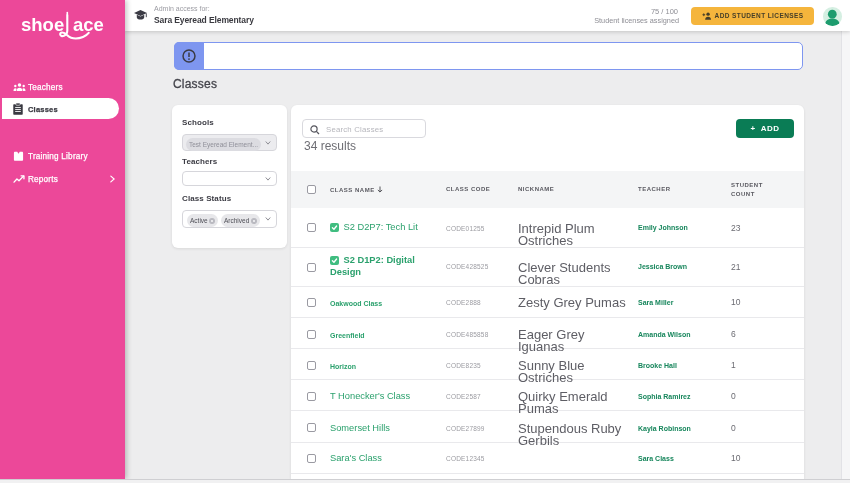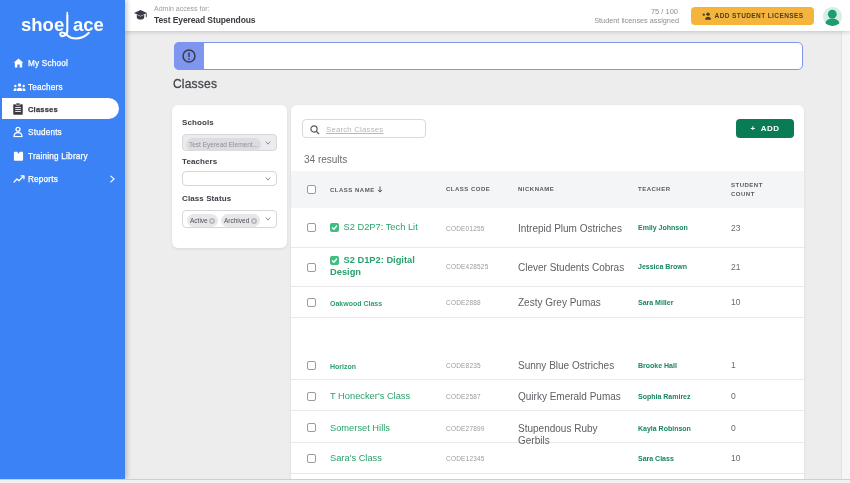--- a/index.html
+++ b/index.html
@@ -1,18 +1,18 @@
 <!DOCTYPE html>
 <html><head>
 <meta charset="utf-8">
 <style>
 * { margin:0; padding:0; box-sizing:border-box; }
 html,body { width:850px; height:483px; overflow:hidden; font-family:"Liberation Sans", sans-serif; background:#ededee; }
 
-#sidebar { position:absolute; left:0; top:0; width:125px; height:479px; background:#3b82f6; box-shadow:2px 0 5px rgba(0,0,0,.22); z-index:5; }
+#sidebar { position:absolute; left:0; top:0; width:125px; height:479px; background:#ec4899; box-shadow:2px 0 5px rgba(0,0,0,.22); z-index:5; }
 #pill { position:absolute; left:2px; top:98px; width:117px; height:21px; background:#fff; border-radius:0 11px 11px 0; }
 .nav { position:absolute; left:0; width:125px; height:21px; color:#fff; font-size:8.2px; letter-spacing:.2px; }
 .nav .ic { position:absolute; left:13px; top:50%; transform:translateY(-50%); }
 .nav .tx { position:absolute; left:28px; top:50%; transform:translateY(-50%); white-space:nowrap; -webkit-text-stroke:0.25px currentColor; }
 .nav.dark { color:#3a3a42; font-weight:700; font-size:7.5px; }
 
 #topbar { position:absolute; left:125px; top:0; width:725px; height:31px; background:#fff; box-shadow:0 1px 4px rgba(0,0,0,.18); z-index:4; }
 #cap { position:absolute; left:134px; top:10px; z-index:5; }
 #adminfor { position:absolute; left:154px; top:5px; font-size:7px; color:#9b9ba2; z-index:5; }
 #schoolname { position:absolute; left:154px; top:15px; font-size:8.5px; font-weight:700; color:#3a3a40; z-index:5; letter-spacing:-0.1px; }
@@ -30,56 +30,50 @@
 
 .card { position:absolute; background:#fff; border-radius:6px; box-shadow:0 1px 3px rgba(0,0,0,.09); z-index:2; }
 #filtercard { left:172px; top:105px; width:115px; height:143px; }
 #tablecard { left:291px; top:105px; width:513px; height:374px; border-radius:6px 6px 0 0; }
 .flabel { position:absolute; left:10px; font-size:8px; font-weight:700; color:#3c3c44; letter-spacing:.1px; }
 .fselect { position:absolute; left:10px; width:95px; border:1px solid #d6d6db; border-radius:4px; background:#fff; }
 .fchev { position:absolute; right:5px; top:50%; width:6px; height:6px; }
 .chip { position:absolute; background:#e7e7ea; border-radius:7px; font-size:6.5px; color:#4e4e56; line-height:13px; padding:0 3px; white-space:nowrap; }
 
 #searchbox { position:absolute; left:11px; top:14px; width:124px; height:19px; border:1px solid #d9d9de; border-radius:4px; }
-#searchbox span { position:absolute; left:23px; top:4.5px; font-size:7.8px; color:#b6b6bc; letter-spacing:.2px;text-decoration:underline; }
+#searchbox span { position:absolute; left:23px; top:4.5px; font-size:7.8px; color:#b6b6bc; letter-spacing:.2px; }
 #addbtn { position:absolute; left:445px; top:13.5px; width:58px; height:19px; background:#0a7c55; border-radius:4px; color:#fff; font-size:8px; font-weight:700; letter-spacing:.5px; text-align:center; line-height:19px; }
-#results { position:absolute; left:13px; top:49px; font-size:10px; color:#6e6e74; }
+#results { position:absolute; left:13px; top:34px; font-size:12px; color:#6e6e74; }
 #thead { position:absolute; left:0; top:66px; width:513px; height:37px; background:#f4f5f6; }
 .th { position:absolute; font-size:6px; font-weight:700; color:#5a5a61; letter-spacing:.5px; top:15px; }
 .cb { position:absolute; width:9px; height:9px; border:1.5px solid #9a9aa2; border-radius:2px; background:#fff; }
 .row { position:absolute; left:0; width:513px; border-bottom:1px solid #e9e9ec; }
 .cname { position:absolute; left:39px; width:96px; font-size:9.3px; color:#2ba16d; line-height:11.5px; }
 .cname.sb { font-size:7px; font-weight:700; line-height:10px; }
 .ccode { position:absolute; left:155px; font-size:6.5px; color:#9b9ba1; letter-spacing:.2px; }
-.cnick { position:absolute; left:227px; width:108px; font-size:10px; color:#5e5e65; line-height:11.5px; }
+.cnick { position:absolute; left:227px; width:108px; font-size:13px; color:#5e5e65; line-height:11.5px; }
 .cteach { position:absolute; left:347px; font-size:7px; font-weight:700; color:#17865c; }
 .ccount { position:absolute; left:440px; font-size:8.5px; color:#6b6b72; }
 .checkic { display:inline-block; width:8.5px; height:8.5px; background:#40bd80; border-radius:2px; vertical-align:-1.5px; margin-right:5px; position:relative; }
 .checkic svg { position:absolute; left:0.7px; top:0.7px; }
 
 #scrollstrip { position:absolute; left:841px; top:31px; width:9px; height:448px; background:#f6f6f7; border-left:1px solid #e2e2e6; z-index:3; }
 #bottomstrip { position:absolute; left:0; top:479px; width:850px; height:4px; background:#f1f1f2; border-top:1px solid #cfcfd2; z-index:6; }
 </style>
 </head>
 <body>
 
 <div id="sidebar">
   <svg width="125" height="52" style="position:absolute;left:0;top:6px;" viewBox="0 0 125 52">
     <text x="21" y="25" font-family="Liberation Sans, sans-serif" font-size="18.5" font-weight="bold" fill="#fff">shoe</text>
     <text x="73" y="25" font-family="Liberation Sans, sans-serif" font-size="18.5" font-weight="bold" fill="#fff">ace</text>
     <path d="M67.3 9 L67.3 24.5 C67.3 30, 60.6 31.8, 60.2 28.4 C59.9 25.8, 63.5 25.6, 67 29 C71 32.8, 77 33.4, 83 31 C85.5 30, 87.3 28.6, 88.7 26.9" fill="none" stroke="#fff" stroke-width="2.1" stroke-linecap="round"></path>
     <path d="M67.3 6.6 L67.3 8.3" fill="none" stroke="#fff" stroke-width="1.6" stroke-linecap="round"></path>
   </svg>
   <div id="pill"></div>
-  <div class="nav" style="top:52px;">
-    <svg class="ic" width="11" height="11" viewBox="0 0 12 12">
-        <path d="M6 1 L11.3 5.6 L10 5.6 L10 11 L7.3 11 L7.3 7.5 L4.7 7.5 L4.7 11 L2 11 L2 5.6 L0.7 5.6 Z" fill="#fff"></path>
-      </svg>
-    <span class="tx">My School</span>
-  </div>
   <div class="nav" style="top:76px;">
     <svg class="ic" width="13" height="10" viewBox="0 0 14 11">
         <g fill="#fff">
           <circle cx="7" cy="3.4" r="1.9"></circle>
           <path d="M3.8 9.8 C3.8 7.4 5.2 6.2 7 6.2 C8.8 6.2 10.2 7.4 10.2 9.8 Z"></path>
           <circle cx="2.4" cy="4.4" r="1.3"></circle>
           <path d="M0.4 9.8 C0.4 7.9 1.3 7 2.4 7 C3 7 3.5 7.2 3.9 7.7 C3.4 8.3 3.2 9 3.1 9.8 Z"></path>
           <circle cx="11.6" cy="4.4" r="1.3"></circle>
           <path d="M13.6 9.8 C13.6 7.9 12.7 7 11.6 7 C11 7 10.5 7.2 10.1 7.7 C10.6 8.3 10.8 9 10.9 9.8 Z"></path>
         </g>
@@ -91,29 +85,20 @@
         <path d="M3.7 1.2 L3.7 0.4 L7.3 0.4 L7.3 1.2 L10 1.2 C10.4 1.2 10.7 1.5 10.7 1.9 L10.7 12.1 C10.7 12.5 10.4 12.8 10 12.8 L1 12.8 C0.6 12.8 0.3 12.5 0.3 12.1 L0.3 1.9 C0.3 1.5 0.6 1.2 1 1.2 Z" fill="#3a3a42"></path>
         <rect x="3.2" y="0" width="4.6" height="2.4" rx="0.8" fill="#3a3a42" stroke="#fff" stroke-width="0.7"></rect>
         <g stroke="#fff" stroke-width="1">
           <line x1="2.4" y1="4.8" x2="8.6" y2="4.8"></line>
           <line x1="2.4" y1="7" x2="8.6" y2="7"></line>
           <line x1="2.4" y1="9.2" x2="8.6" y2="9.2"></line>
         </g>
       </svg>
     <span class="tx">Classes</span>
   </div>
-  <div class="nav" style="top:121px;">
-    <svg class="ic" width="10" height="11" viewBox="0 0 11 12">
-        <g fill="none" stroke="#fff" stroke-width="1.4">
-          <circle cx="5.5" cy="3" r="2.2"></circle>
-          <path d="M1.2 11 C1.2 8.2 3 6.8 5.5 6.8 C8 6.8 9.8 8.2 9.8 11 Z"></path>
-        </g>
-      </svg>
-    <span class="tx">Students</span>
-  </div>
   <div class="nav" style="top:145px;">
     <svg class="ic" width="11" height="11" viewBox="0 0 12 12">
         <path d="M1 2.6 C1 1.9 1.5 1.4 2.2 1.4 L4.6 1.4 L6 3.6 L7.4 1.4 L9.8 1.4 C10.5 1.4 11 1.9 11 2.6 L11 10 C11 10.7 10.5 11.2 9.8 11.2 L2.2 11.2 C1.5 11.2 1 10.7 1 10 Z" fill="#fff"></path>
       </svg>
     <span class="tx">Training Library</span>
   </div>
   <div class="nav" style="top:168px;">
     <svg class="ic" width="12" height="9" viewBox="0 0 13 10">
         <path d="M1 8.5 L4.2 5 L6.5 7 L11.5 1.8" fill="none" stroke="#fff" stroke-width="1.5" stroke-linecap="round" stroke-linejoin="round"></path>
         <path d="M8.8 1.5 L12 1.5 L12 4.7" fill="none" stroke="#fff" stroke-width="1.5" stroke-linecap="round" stroke-linejoin="round"></path>
@@ -125,21 +110,21 @@
   </div>
 </div>
 
 <div id="topbar"></div>
 <svg id="cap" width="13" height="11" viewBox="0 0 13 11">
     <path d="M6.5 0 L13 3 L6.5 6 L0 3 Z" fill="#3b3b45"></path>
     <path d="M2.8 4.8 L2.8 7.5 C2.8 8.6 4.4 9.6 6.5 9.6 C8.6 9.6 10.2 8.6 10.2 7.5 L10.2 4.8 L6.5 6.5 Z" fill="#3b3b45"></path>
     <path d="M12.3 3.4 L12.3 7.2" stroke="#3b3b45" stroke-width="0.9"></path>
   </svg>
 <div id="adminfor">Admin access for:</div>
-<div id="schoolname">Test Eyeread Stupendous</div>
+<div id="schoolname">Sara Eyeread Elementary</div>
 <div id="lic1">75 / 100</div>
 <div id="lic2">Student licenses assigned</div>
 <div id="addlic"><svg width="10" height="8" viewBox="0 0 11 9" style="vertical-align:-1.5px;margin-right:3px;">
       <g fill="#453e28">
         <circle cx="6.7" cy="2.4" r="1.9"></circle>
         <path d="M3.4 8.8 C3.4 6.5 4.8 5.3 6.7 5.3 C8.6 5.3 10 6.5 10 8.8 Z"></path>
         <rect x="0.2" y="2.6" width="3.4" height="1.1" rx="0.5"></rect>
         <rect x="1.35" y="1.45" width="1.1" height="3.4" rx="0.5"></rect>
       </g>
     </svg>ADD STUDENT LICENSES</div>
@@ -233,20 +218,28 @@
     <div class="ccount" style="top:14px;">21</div>
   </div>
   <div class="row" style="top:182px; height:31px;">
     <div class="cb" style="left:16px; top:11px;"></div>
     <div class="cname sb" style="top:12px;">Oakwood Class</div>
     <div class="ccode" style="top:12px;">CODE2888</div>
     <div class="cnick" style="top:10px;">Zesty Grey Pumas</div>
     <div class="cteach" style="top:12px;">Sara Miller</div>
     <div class="ccount" style="top:10px;">10</div>
   </div>
+  <div class="row" style="top:213px; height:31px;">
+    <div class="cb" style="left:16px; top:12px;"></div>
+    <div class="cname sb" style="top:13px;">Greenfield</div>
+    <div class="ccode" style="top:13px;">CODE485858</div>
+    <div class="cnick" style="top:11px;">Eager Grey Iguanas</div>
+    <div class="cteach" style="top:13px;">Amanda Wilson</div>
+    <div class="ccount" style="top:11px;">6</div>
+  </div>
   <div class="row" style="top:244px; height:31px;">
     <div class="cb" style="left:16px; top:12px;"></div>
     <div class="cname sb" style="top:13px;">Horizon</div>
     <div class="ccode" style="top:13px;">CODE8235</div>
     <div class="cnick" style="top:11px;">Sunny Blue Ostriches</div>
     <div class="cteach" style="top:13px;">Brooke Hall</div>
     <div class="ccount" style="top:11px;">1</div>
   </div>
   <div class="row" style="top:275px; height:31px;">
     <div class="cb" style="left:16px; top:12px;"></div>

